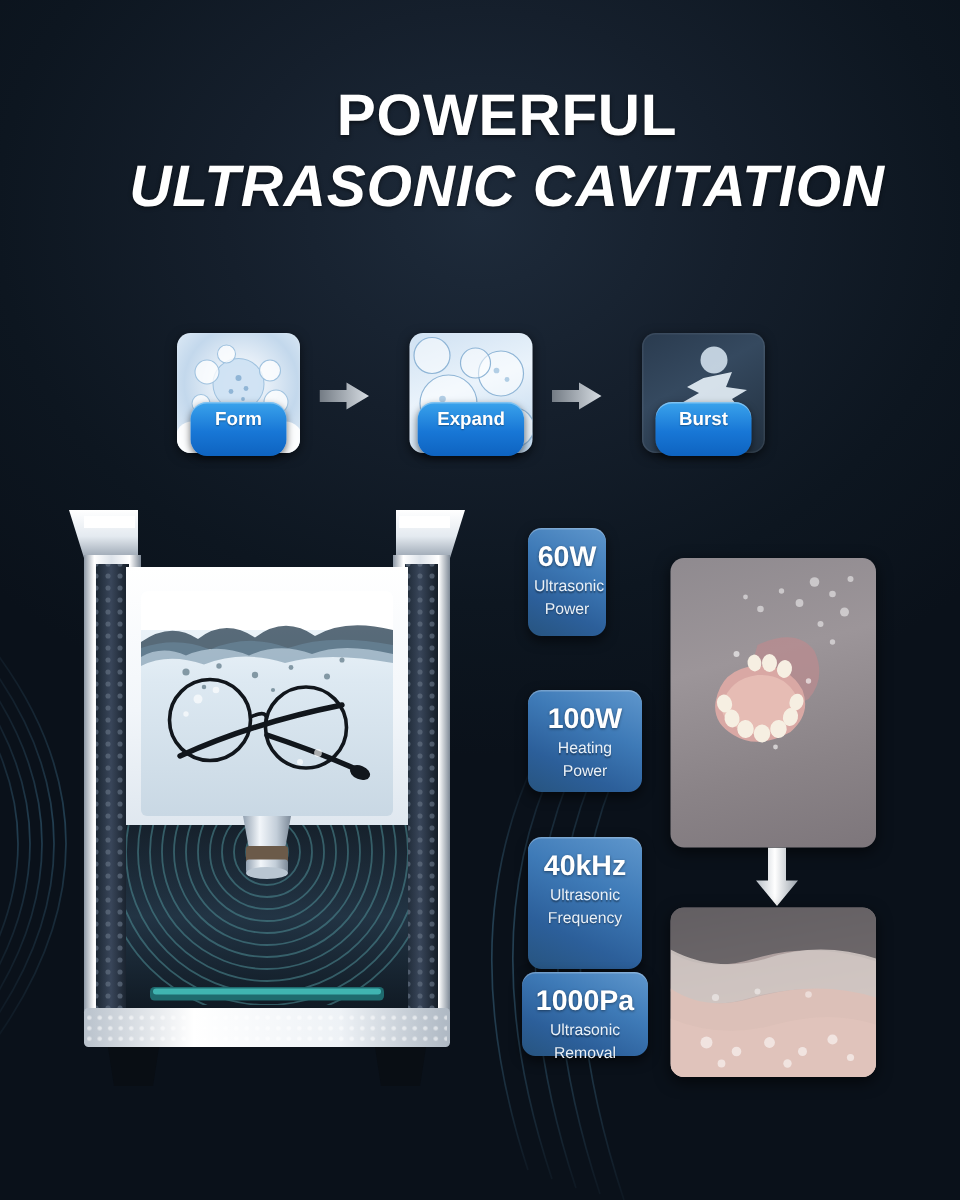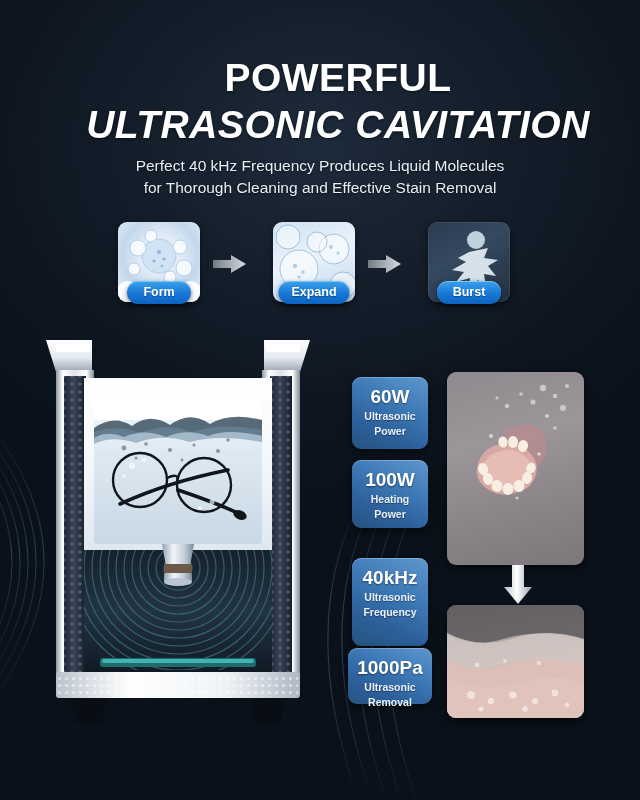--- a/index.html
+++ b/index.html
@@ -43,21 +43,21 @@
     box-shadow:0 2px 7px rgba(0,0,0,.55), inset 0 0 0 1px rgba(255,255,255,.07);
   }
   .thumb-form { background:
       radial-gradient(circle at 52% 42%, #ffffff 0%, #dfeaf5 34%, #c3d8ec 60%, #e9f2fa 100%); }
   .thumb-expand { background:
       linear-gradient(160deg, #cfe1f2 0%, #eaf3fb 45%, #bcd5ec 100%); }
   .thumb-burst { background:
       linear-gradient(150deg, #2a3b4f 0%, #35495f 40%, #22303f 100%); }
   .pill {
     position:absolute; left:50%; transform:translateX(-50%);
-    bottom:-2px; min-width:64px; padding:4px 13px 5px;
+    bottom:-2px; min-width:64px; padding:4px 13px 18px;
     border-radius:11px; color:#fff; font-size:12.5px; font-weight:bold;
     text-align:center; white-space:nowrap;
     background:linear-gradient(180deg,#3aa3ec 0%,#1877d6 55%,#0e63c0 100%);
     box-shadow:0 2px 5px rgba(0,0,0,.5), inset 0 1px 0 rgba(255,255,255,.35);
     text-shadow:0 1px 1px rgba(0,0,0,.35);
   }
   .arrow-r { position:absolute; top:32px; width:34px; height:20px; }
 
   
   .machine { position:absolute; left:28px; top:332px; width:300px; height:405px; }
@@ -69,21 +69,21 @@
     padding:9px 4px 8px;
     background:linear-gradient(205deg,#5b92c9 0%,#3f79b6 35%,#2f639d 68%,#2a5governing 100%);
     background:linear-gradient(205deg,#5f97cd 0%,#3e7ab7 38%,#2c5f9a 72%,#27547f 100%);
     box-shadow:0 3px 8px rgba(0,0,0,.55), inset 0 1px 0 rgba(255,255,255,.25);
   }
   .spec .big {
     display:block; font-size:19px; font-weight:bold; line-height:22px;
     text-shadow:0 1px 2px rgba(0,0,0,.45);
   }
   .spec .sml {
-    display:block; font-size:10.5px; line-height:13px; font-weight:700;
+    display:block; font-size:10.5px; line-height:13px; font-weight:400;
     color:#eaf1f8; margin-top:2px; text-shadow:0 1px 1px rgba(0,0,0,.4);
   }
 
   
   .photo {
     position:absolute; border-radius:9px; overflow:hidden;
     box-shadow:0 3px 10px rgba(0,0,0,.6);
   }
   .photo-top { left:447px; top:372px; width:137px; height:193px;
     background:linear-gradient(165deg,#8f8a8f 0%,#9c9599 35%,#8a8387 70%,#7d767b 100%); }
@@ -122,24 +122,20 @@
       <path d="M 400 796 Q 340 614 408 490"></path>
       <path d="M 416 800 Q 354 612 424 488"></path>
     </g>
   </svg>
 
   <div class="headline">
     <span>POWERFUL</span>
     <span class="l2">ULTRASONIC CAVITATION</span>
   </div>
 
-  <div class="subtitle">
-    <span>Perfect 40 kHz Frequency Produces Liquid Molecules</span><br>
-    <span>for Thorough Cleaning and Effective Stain Removal</span>
-  </div>
 
   <div class="stages">
 
     <div class="stage" style="left:118px">
       <div class="thumb thumb-form">
         <svg width="82" height="80" viewBox="0 0 82 80" aria-hidden="true">
           <g fill="#ffffff" fill-opacity=".78" stroke="#9fc2df" stroke-width=".7">
             <circle cx="41" cy="34" r="17" fill="#cfe2f3" fill-opacity=".95"></circle>
             <circle cx="20" cy="26" r="8"></circle>
               <circle cx="62" cy="25" r="7"></circle>
@@ -351,21 +347,21 @@
     <rect x="72" y="326" width="156" height="9" rx="3" fill="#1f6a6e"></rect>
     <rect x="74" y="327" width="152" height="4" rx="2" fill="#49c7c2" fill-opacity=".8"></rect>
 
     <rect x="28" y="340" width="244" height="26" rx="3" fill="url(#baseG)"></rect>
     <rect x="30" y="342" width="240" height="22" fill="url(#dots)"></rect>
 
     <path d="M44 366 L78 366 L74 392 L48 392 Z" fill="#090e14"></path>
     <path d="M222 366 L256 366 L252 392 L226 392 Z" fill="#090e14"></path>
   </svg>
 
-  <div class="spec" style="left:352px; top:377px; width:76px; height:72px">
+  <div class="spec" style="left:352px; top:352px; width:52px; height:72px">
     <span class="big">60W</span>
     <span class="sml">Ultrasonic</span>
     <span class="sml">Power</span>
   </div>
 
   <div class="spec" style="left:352px; top:460px; width:76px; height:68px">
     <span class="big">100W</span>
     <span class="sml">Heating</span>
     <span class="sml">Power</span>
   </div>

